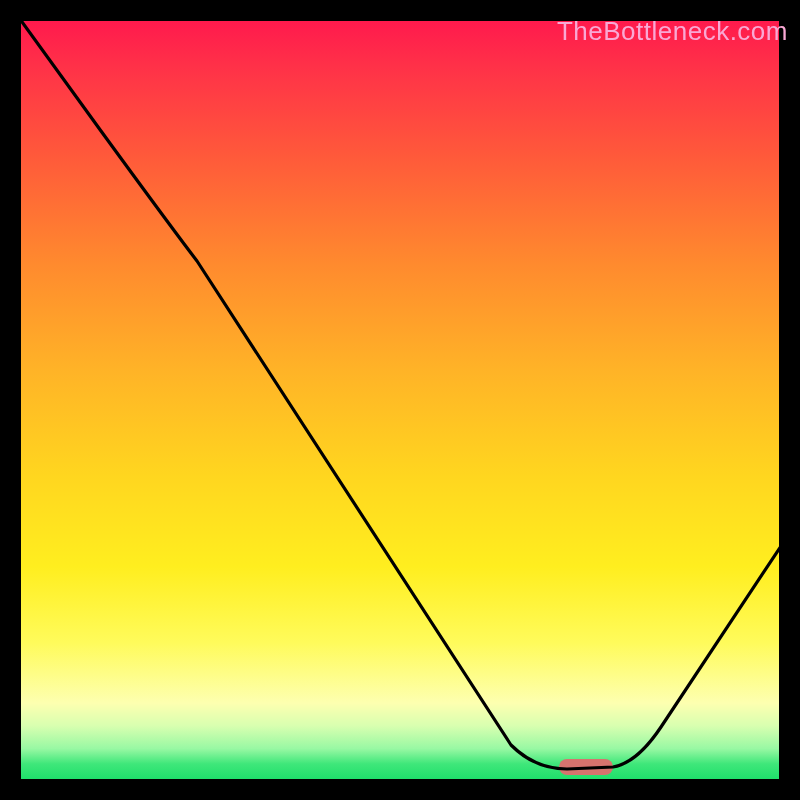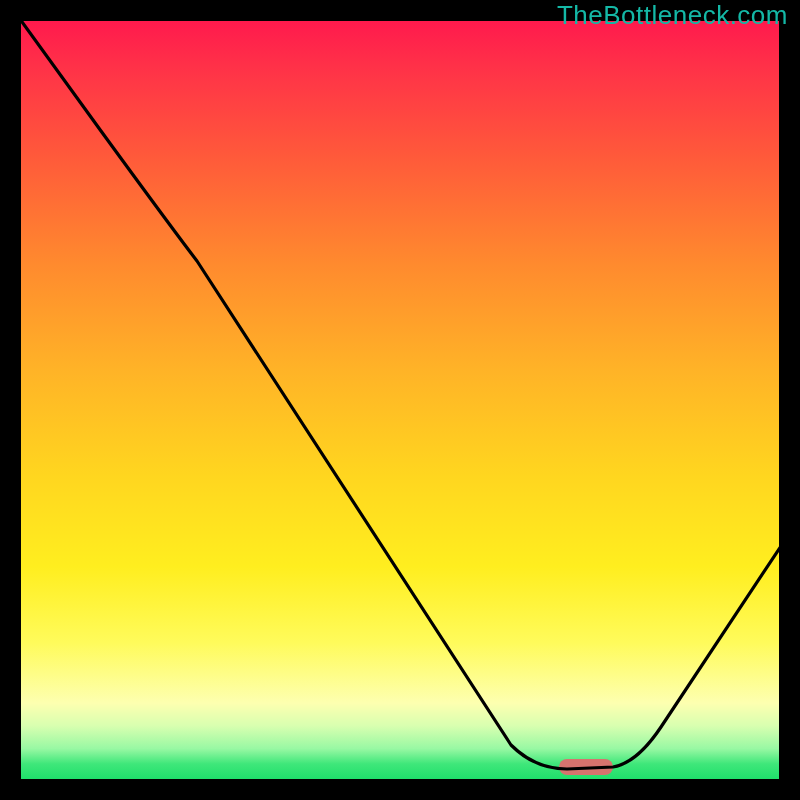--- a/index.html
+++ b/index.html
@@ -11,23 +11,23 @@
     font-family: Arial, Helvetica, sans-serif;
     overflow: hidden;
   }
   .wrap {
     position: relative;
     width: 800px;
     height: 800px;
   }
   .watermark {
     position: absolute;
-    top: 0;
+    top: 16px;
     right: 12px;
-    color: #14b8a6;
+    color: #f9a8d4;
     font-size: 26px;
     font-weight: 500;
     letter-spacing: 0.5px;
     z-index: 10;
   }
   .chart-outer {
     position: absolute;
     left: 18px;
     top: 18px;
     width: 764px;

